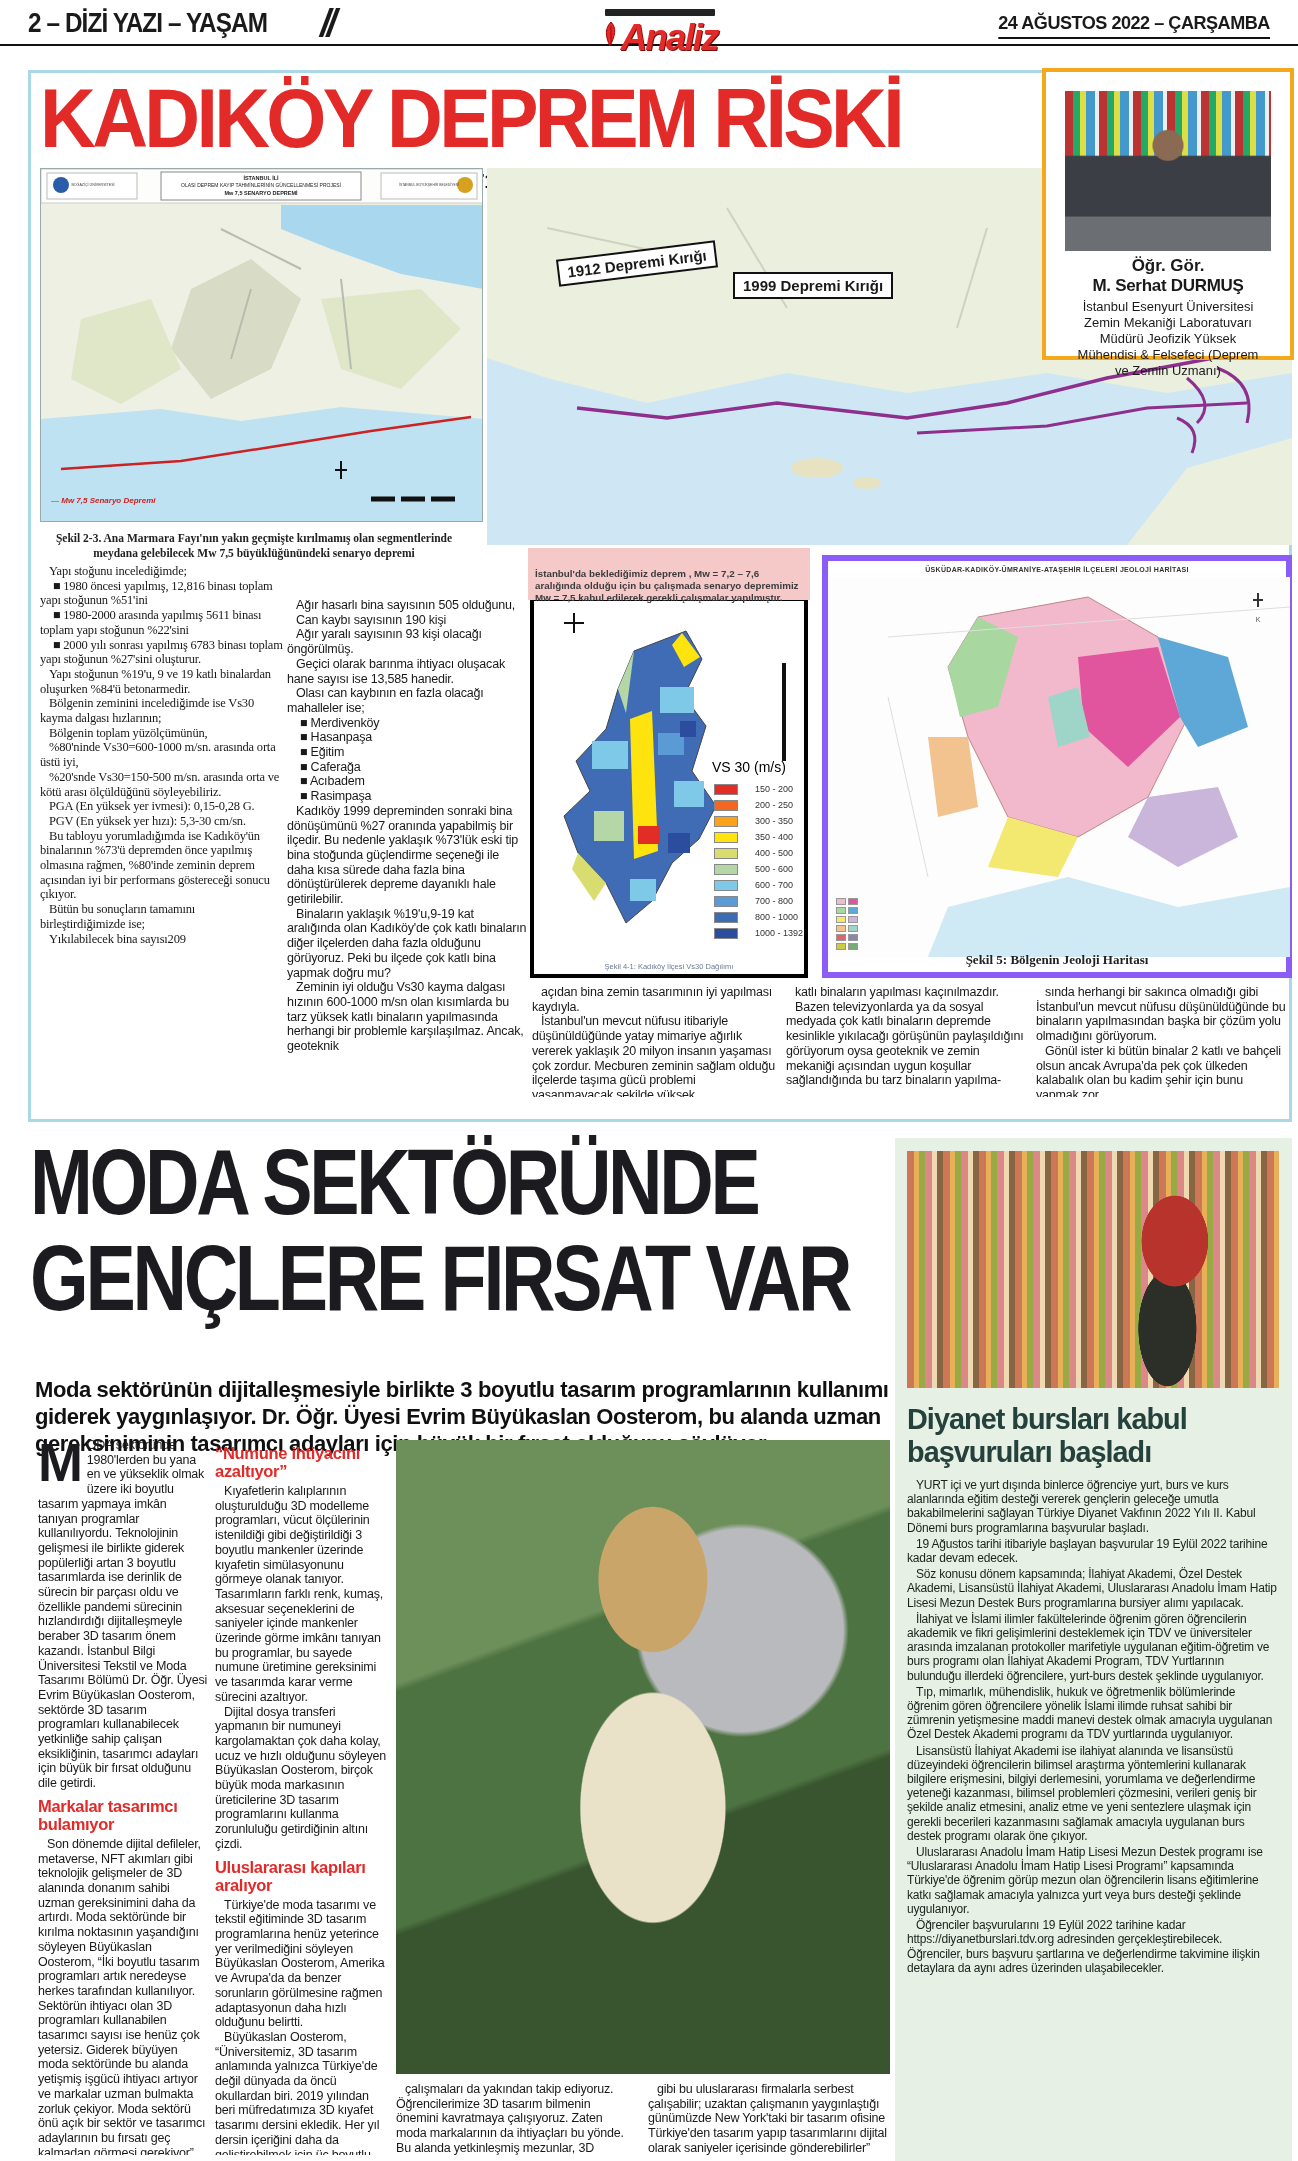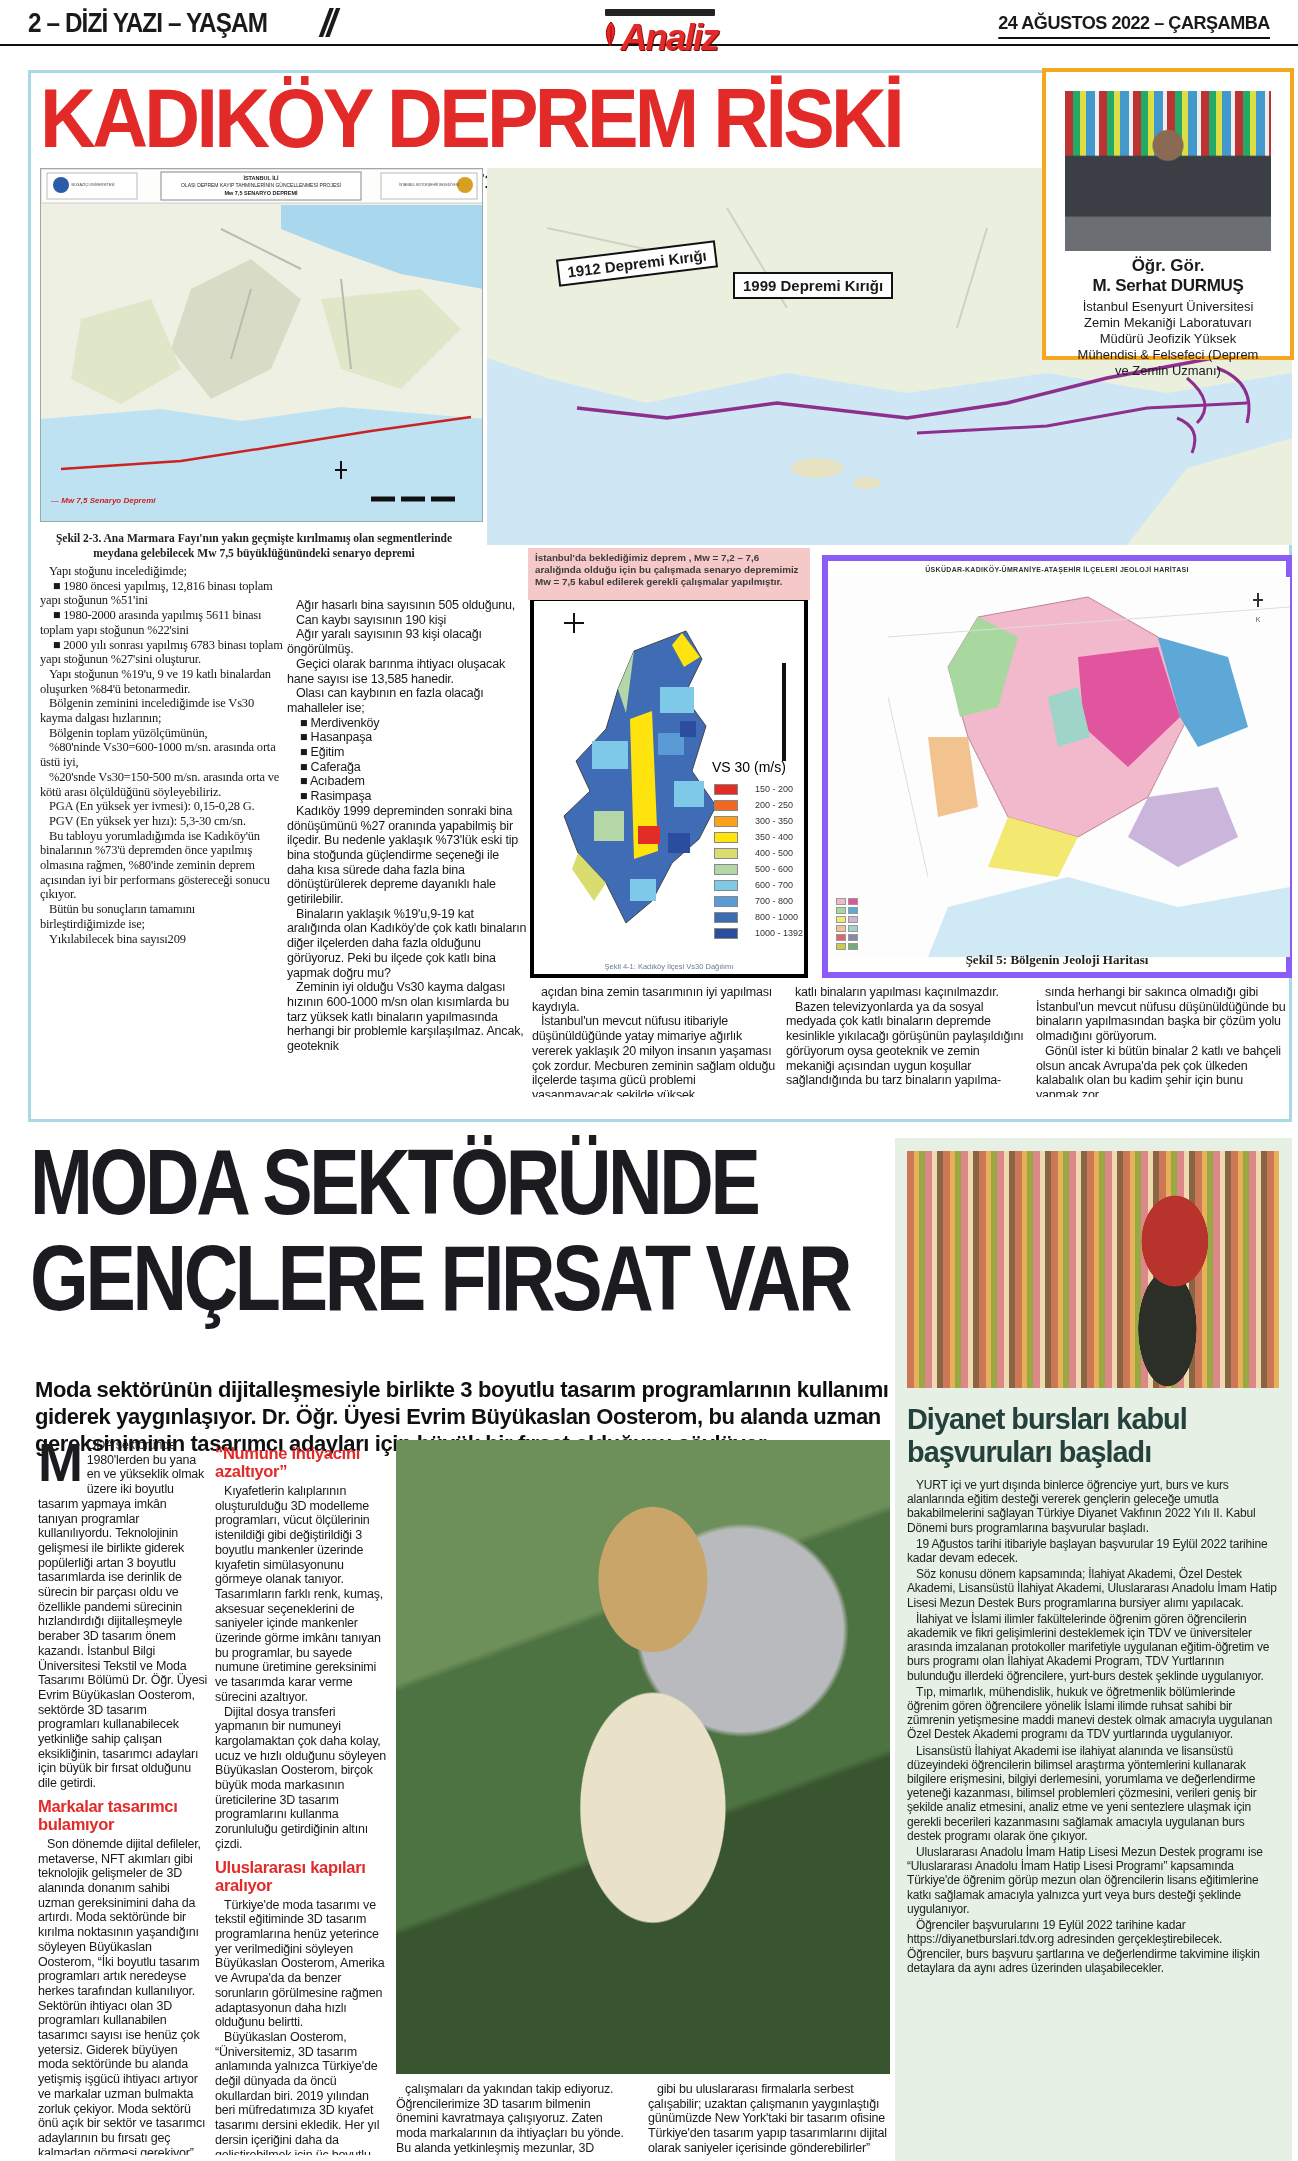--- a/index.html
+++ b/index.html
@@ -32,21 +32,21 @@
   .author-name-block { text-align:center; margin-top:5px; }
   .author-title { font-size:17px; font-weight:bold; }
   .author-name { font-size:17px; font-weight:bold; letter-spacing:-.3px; }
   .author-bio { font-size:13.5px; line-height:16px; text-align:center; margin-top:3px; transform:scaleX(.96); }
 
   
   .map1 { left:40px; top:168px; width:443px; height:354px; border:1px solid #9aa; background:#eef0e4; overflow:hidden; }
   .map2 { left:487px; top:168px; width:805px; height:377px; background:#cfe7f4; overflow:hidden; z-index:1; }
   .map2 .flabel { position:absolute; background:#fff; border:2px solid #111; font-weight:bold; font-size:15px; padding:3px 8px; white-space:nowrap; }
   .fig23-cap { left:38px; top:531px; width:432px; font-family:"Liberation Serif",serif; font-weight:bold; font-size:11.5px; line-height:15px; text-align:center; color:#222; }
-  .pink-box { left:528px; top:548px; width:282px; height:52px; background:#f6c9c9; padding:4px 7px; font-size:9.8px; line-height:12px; font-weight:bold; color:#3c3c3c; z-index:2; }
+  .pink-box { left:528px; top:548px; width:282px; height:52px; background:#f6c9c9; padding:20px 7px; font-size:9.8px; line-height:12px; font-weight:bold; color:#3c3c3c; z-index:2; }
 
   .fig41 { left:530px; top:597px; width:278px; height:381px; border:4px solid #000; background:#fff; z-index:1; }
   .fig41 .legend-title { position:absolute; left:178px; top:158px; font-size:14px; font-weight:normal; color:#000000; }
   .fig41 .legend { position:absolute; left:180px; top:180px; }
   .legend-row { display:flex; align-items:center; height:16px; }
   .legend-swatch { width:24px; height:11px; display:inline-block; margin-right:6px; border:.5px solid #888; }
   .legend-label { font-size:9px; color:#333;margin-left:11px; }
   .fig41-cap { position:absolute; left:0; bottom:3px; width:100%; text-align:center; font-size:7.5px; color:#6a7a94; }
 
   .fig5 { left:822px; top:555px; width:470px; height:423px; border:6px solid #8b5cf6; background:#fff; z-index:1; }

